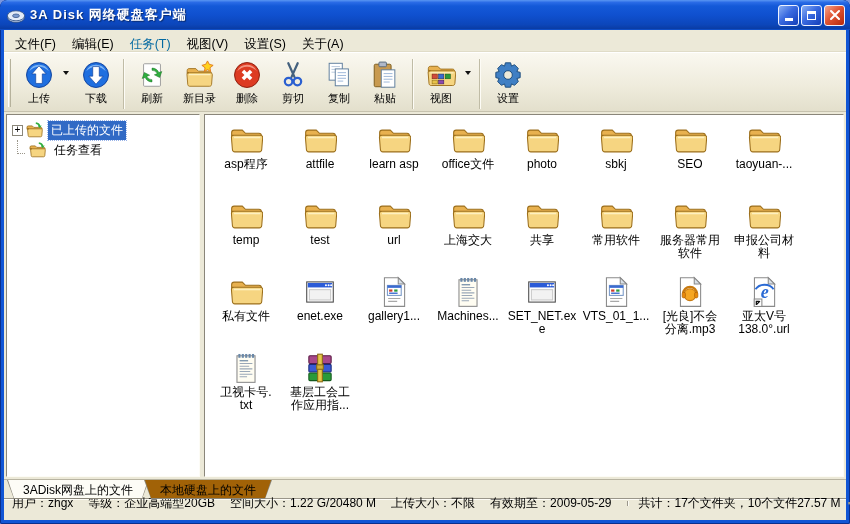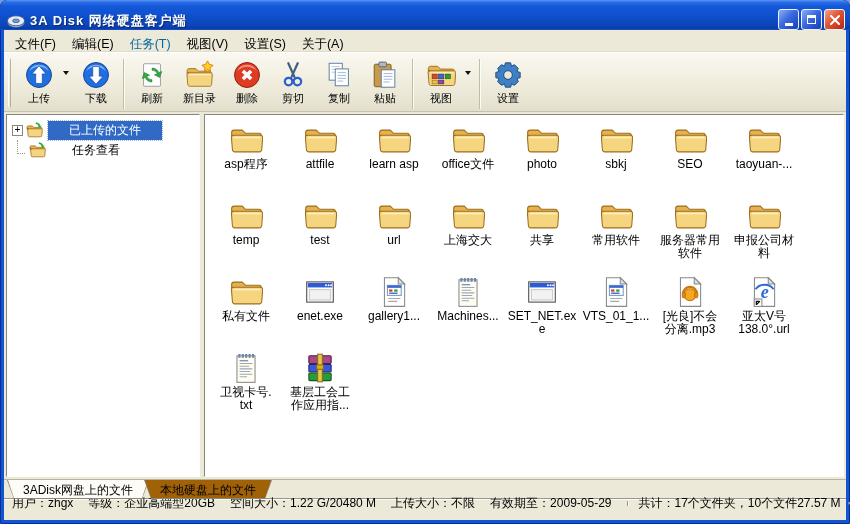--- a/index.html
+++ b/index.html
@@ -1,21 +1,21 @@
 <!DOCTYPE html>
 <html><head>
 <meta charset="utf-8">
 <style>
   * { margin:0; padding:0; box-sizing:border-box; }
   html,body { background:#7a96df; font-family:"Liberation Sans","DejaVu Sans",sans-serif; }
   .window{ position:relative; width:850px; height:524px; background:#1055d5;
            border-radius:7px 7px 2px 2px; padding:0 4px 4px; overflow:hidden;
            box-shadow: inset 0 0 0 1px #0a2f8c; }
   
-  .titlebar{ height:30px; margin:0 -4px; display:flex; align-items:flex-end; padding:0 5px 0 6px;
+  .titlebar{ height:30px; margin:0 -4px; display:flex; align-items:center; padding:0 5px 0 6px;
     border-radius:7px 7px 0 0;
     background:linear-gradient(180deg,#5a96f2 0%,#2a6be6 8%,#1459d8 20%,#0f50cf 50%,#0c46ba 82%,#0a3da6 95%,#1055d5 100%); }
   .title-icon{ width:20px; height:20px; margin-right:4px; flex:0 0 auto; }
   .title-text{ color:#fff; font-weight:bold; font-size:13px; letter-spacing:1px;
     text-shadow:1px 1px 1px #0a2a6a; flex:1; white-space:nowrap; overflow:hidden; }
   .win-controls{ display:flex; gap:2px; }
   .win-btn{ width:21px; height:21px; border-radius:3px; border:1px solid #eef2ff;
     display:flex; align-items:center; justify-content:center; }
   .btn-blue{ background:linear-gradient(135deg,#8ab0f4 0%,#3a6ae0 45%,#1a46c0 90%); }
   .btn-close{ background:linear-gradient(135deg,#f4a48c 0%,#e05534 45%,#bc3012 90%); }
@@ -49,21 +49,21 @@
   .treepanel{ width:194px; background:#fff; border:1px solid #8a867a;
     border-bottom-color:#fdfcf6; border-right-color:#fdfcf6; padding-top:5px; font-size:12px; overflow:hidden; }
   .tree-row{ display:flex; align-items:center; height:20px; padding-left:5px; white-space:nowrap; }
   .expander{ width:11px; height:11px; border:1px solid #8a867a; background:#fff;
     display:flex; align-items:center; justify-content:center;
     font-size:10px; line-height:9px; margin-right:3px; color:#000; font-family:"Liberation Mono",monospace; }
   .tree-elbow{ width:8px; height:14px; margin:-6px 4px 0 5px;
     border-left:1px dotted #9a968a; border-bottom:1px dotted #9a968a; }
   .tree-icon{ width:18px; height:16px; margin-right:4px; flex:0 0 auto; }
   .tree-icon svg{ width:18px; height:16px; display:block; }
-  .tree-label{ padding:1px 21px; }
+  .tree-label{ padding:1px 3px; }
   .tree-label.selected{ background:#316ac5; color:#fff; outline:1px dotted #9ab4e8; }
   .filepanel{ flex:1; background:#fff; border:1px solid #8a867a;
     border-bottom-color:#fdfcf6; border-right-color:#fdfcf6; overflow:hidden; }
   .filegrid{ display:grid; grid-template-columns:repeat(8,74px); grid-auto-rows:76px;
     padding:8px 0 0 4px; }
   .file-item{ display:flex; flex-direction:column; align-items:center; overflow:hidden; }
   .file-ico{ width:34px; height:34px; flex:0 0 auto; }
   .file-ico svg{ width:34px; height:34px; display:block; }
   .file-label{ margin-top:1px; font-size:12px; line-height:13px; text-align:center;
     max-width:72px; word-break:break-all; white-space:pre-line; color:#000; }

